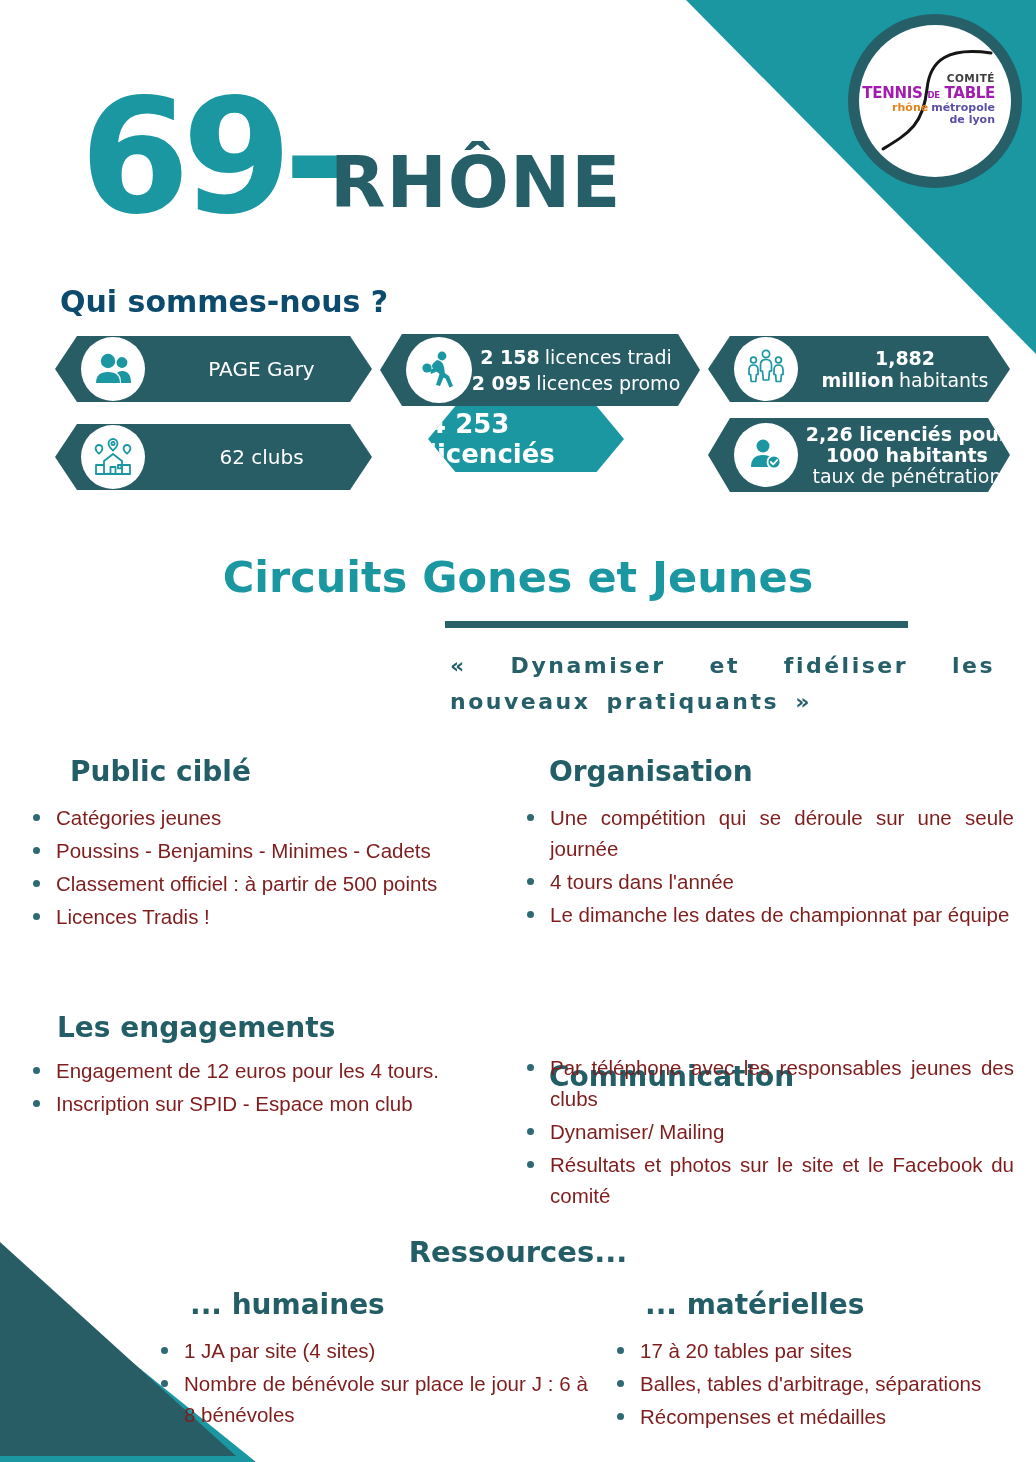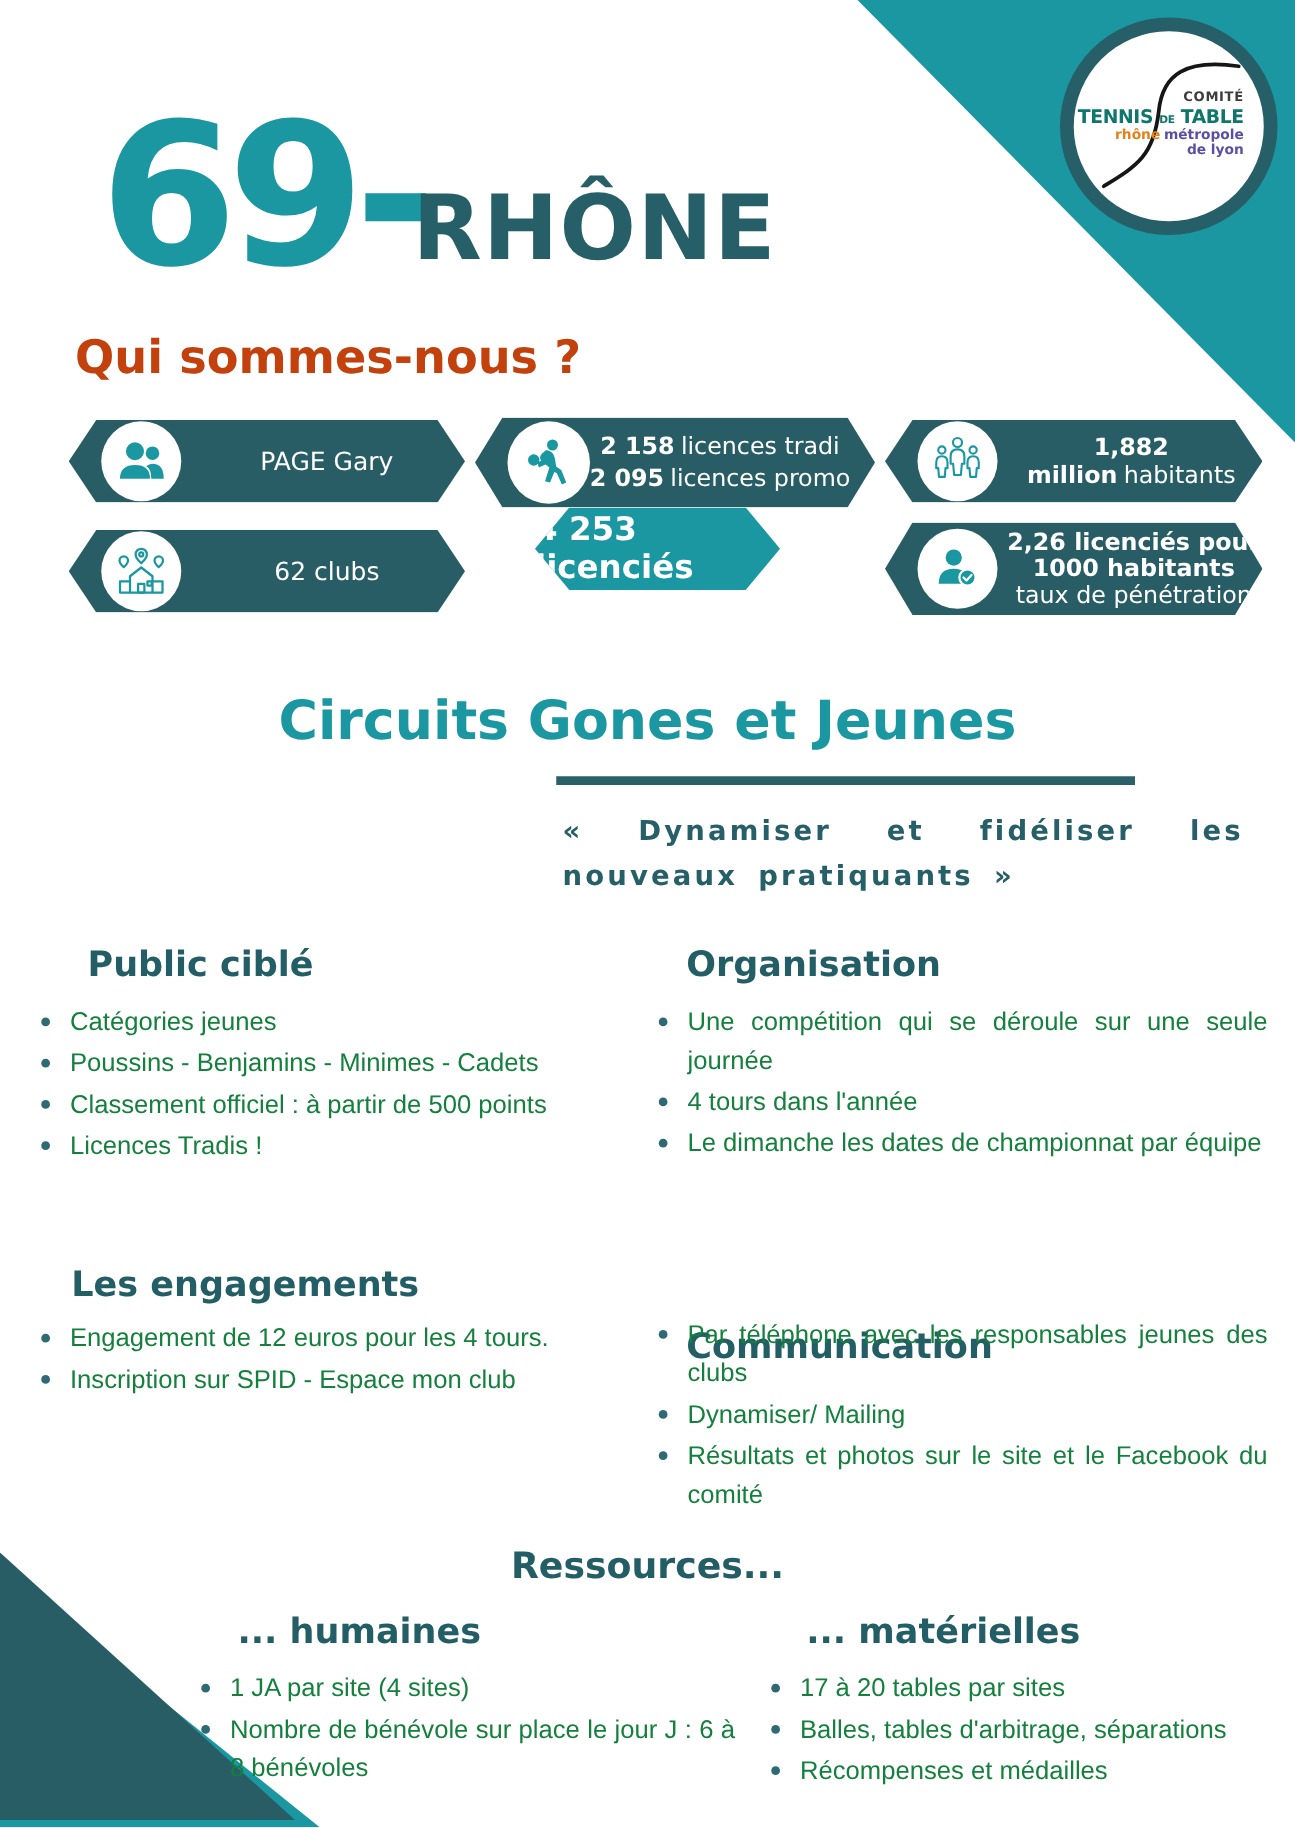--- a/index.html
+++ b/index.html
@@ -19,33 +19,33 @@
     background:#295d66; clip-path:polygon(0 0, 100% 100%, 0 100%); }
   
   .logo { position:absolute; left:848px; top:14px; width:174px; height:174px;
     border-radius:50%; background:#265f68; }
   .logo-inner { position:absolute; left:11px; top:11px; width:152px; height:152px;
     border-radius:50%; background:#ffffff; overflow:hidden; }
   .logo-swoosh { position:absolute; left:0; top:0; }
   .logo-text { position:absolute; right:16px; top:48px; text-align:right; line-height:1.12;
     font-family:"DejaVu Sans", sans-serif; }
   .logo-l1 { font-size:10.5px; font-weight:bold; color:#3d3d3d; letter-spacing:.5px; }
-  .logo-l2 { font-size:15px; font-weight:bold; color:#0f766e; letter-spacing:-.3px; }
+  .logo-l2 { font-size:15px; font-weight:bold; color:#a21caf; letter-spacing:-.3px; }
   .logo-l2 .sm { font-size:8.5px; }
   .logo-l3 { font-size:11px; font-weight:bold; }
   .logo-l3 .org { color:#e5801c; }
   .logo-l3 .pur { color:#5a4fa2; margin-left:3px; }
   .logo-l4 { font-size:11px; font-weight:bold; color:#5a4fa2; }
   
   .big-number { position:absolute; left:80px; top:78px; font-family:"DejaVu Sans", sans-serif;
     font-size:158px; font-weight:bold; letter-spacing:-8px; color:#1a97a0; line-height:1; }
   .big-name { position:absolute; left:330px; top:146px; font-family:"DejaVu Sans", sans-serif;
     font-size:72px; font-weight:bold; color:#265f68; line-height:1; letter-spacing:1px; }
-  .qui-heading { position:absolute; left:60px; top:264px; font-family:"DejaVu Sans", sans-serif;
-    font-size:37px; font-weight:bold; color:#c2410c; }
+  .qui-heading { position:absolute; left:60px; top:284px; font-family:"DejaVu Sans", sans-serif;
+    font-size:30px; font-weight:bold; color:#0c4a6e; }
   
   .badge { position:absolute; background:#295d66; color:#fff;
     clip-path:polygon(22px 0, calc(100% - 22px) 0, 100% 50%, calc(100% - 22px) 100%, 22px 100%, 0 50%);
     display:flex; align-items:center; font-family:"DejaVu Sans", sans-serif; }
   .icon-circle { position:absolute; left:26px; top:50%; transform:translateY(-50%);
     width:64px; height:64px; border-radius:50%; background:#ffffff;
     display:flex; align-items:center; justify-content:center; }
   .badge-text { flex:1; margin-left:96px; text-align:center; font-size:20px; }
   .badge-lines { flex:1; margin-left:72px; text-align:center; font-size:19px; line-height:26px; }
   .badge-lines3 { flex:1; margin-left:96px; text-align:center; font-size:19px; line-height:21px; }
@@ -60,21 +60,21 @@
     font-family:"DejaVu Sans", sans-serif; font-size:43px; font-weight:bold; color:#1a97a0;
     white-space:nowrap; }
   .divider { position:absolute; left:445px; top:621px; width:463px; height:7px; background:#2a6168; }
   .quote { position:absolute; left:450px; top:648px; width:545px;
     font-family:"DejaVu Sans", sans-serif; font-size:22px; font-weight:bold; color:#265f68;
     letter-spacing:2.5px; word-spacing:6px; line-height:36px; }
   .quote-l1 { text-align:justify; text-align-last:justify; }
   
   .sec-h { position:absolute; font-family:"DejaVu Sans", sans-serif; font-size:28px;
     font-weight:bold; color:#235e66; white-space:nowrap; }
-  .blist { position:absolute; list-style:none; font-size:20.5px; color:#15803d;
+  .blist { position:absolute; list-style:none; font-size:20.5px; color:#7f1d1d;
     line-height:31px; }
   .blist li { position:relative; padding-left:28px; text-align:justify; margin-bottom:2px; }
   .blist li::before { content:""; position:absolute; left:5px; top:12px; width:7px; height:7px;
     border-radius:50%; background:#2f6a74; }
   .res-h { position:absolute; left:50%; transform:translateX(-50%); top:1235px;
     font-family:"DejaVu Sans", sans-serif; font-size:29px; font-weight:bold; color:#235e66; }
   svg { display:block; }
 </style>
 </head>
 <body>

